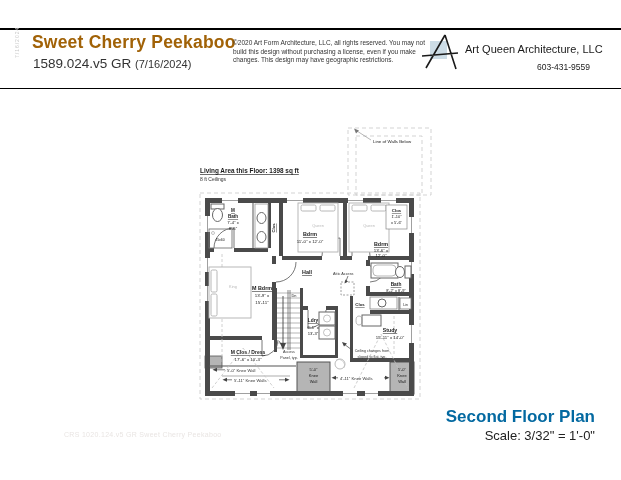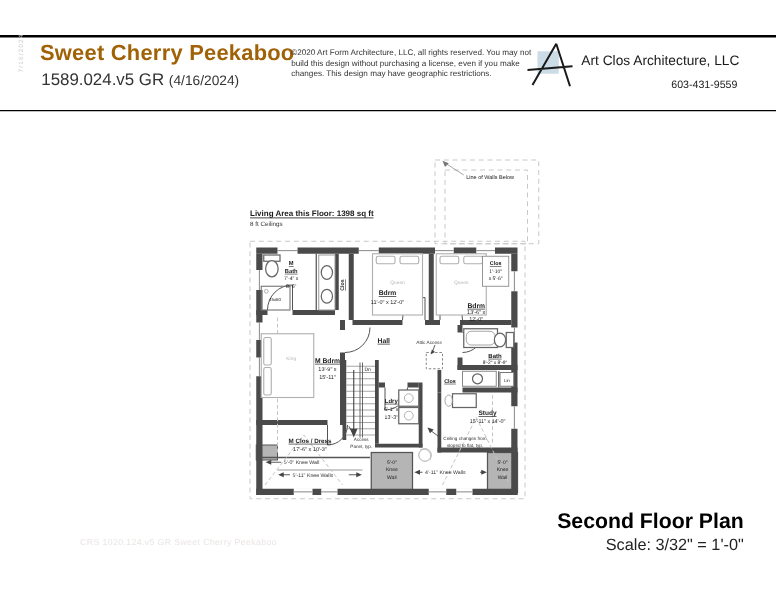--- a/index.html
+++ b/index.html
@@ -11,21 +11,21 @@
   #rule-bottom{top:88px;height:1px;}
   #side-text{left:14px;top:58px;font-size:5px;color:#c9c9c9;transform:rotate(-90deg);transform-origin:left top;letter-spacing:1px;}
   #title{left:32px;top:32px;font-size:17.5px;font-weight:700;letter-spacing:.2px;color:#a16207;}
   #subtitle{left:33px;top:56px;font-size:13.5px;color:#333;}
   #subtitle .date{font-size:11px;}
   #copyright{left:233px;top:39px;width:195px;font-size:6.5px;line-height:8.6px;color:#333;}
   #company{left:465px;top:43px;font-size:11px;color:#1a1a1a;}
   #phone{left:537px;top:62px;font-size:8.5px;color:#222;}
   #watermark{left:64px;top:431px;font-size:7px;color:#e9e5e3;letter-spacing:.3px;}
   #plan-title-block{right:26px;top:407px;text-align:right;}
-  #plan-title{font-size:17px;font-weight:700;color:#000000;text-align:center;}
+  #plan-title{font-size:17px;font-weight:700;color:#0369a1;text-align:center;}
   #plan-scale{font-size:13px;color:#222;margin-top:1px;}
   svg{position:absolute;left:0;top:0;}
   svg text{font-family:"Liberation Sans",sans-serif;fill:#1a1a1a;}
   .rm{font-weight:700;text-decoration:underline;}
   .lt{fill:#b9b9b9;}
   .nt{fill:#333;}
   .wall{fill:#4a4a4a;}
   .fx{stroke:#666;fill:#fff;}
   .bed{stroke:#b0b0b0;fill:#fff;stroke-width:.9;}
   .dash{stroke:#c8c8c8;fill:none;stroke-width:.8;stroke-dasharray:4 3;}
@@ -34,32 +34,32 @@
 </style>
 </head>
 <body>
 
 <div id="rule-top" class="rule"></div>
 <div id="rule-bottom" class="rule"></div>
 <div id="side-text" class="abs">7/16/2024</div>
 <div id="title" class="abs">Sweet Cherry Peekaboo</div>
 <div id="subtitle" class="abs">
   <span>1589.024.v5 GR</span>
-  <span class="date">(4/16/2024)</span>
+  <span class="date">(7/16/2024)</span>
 </div>
 <div id="copyright" class="abs">
   <div>©2020 Art Form Architecture, LLC, all rights reserved. You may not</div>
   <div>build this design without purchasing a license, even if you make</div>
   <div>changes. This design may have geographic restrictions.</div>
 </div>
 <svg width="60" height="50" style="left:418px;top:30px;">
   <rect x="12" y="11" width="17" height="18" fill="#ccdce6"></rect>
   <path d="M27 5 L8 38 M27 5 L38 39 M4 26 L40 23" stroke="#1a1a1a" stroke-width="1.6" fill="none"></path>
 </svg>
-<div id="company" class="abs">Art Clos Architecture, LLC</div>
+<div id="company" class="abs">Art Queen Architecture, LLC</div>
 <div id="phone" class="abs">603-431-9559</div>
 
 <svg width="621" height="480" viewBox="0 0 621 480">
 
   <g>
     <rect x="200" y="193" width="220" height="206" class="dash"></rect>
   </g>
 
   <g>
     <rect x="348" y="128" width="83" height="67" class="dash" stroke-dasharray="3 2"></rect>

